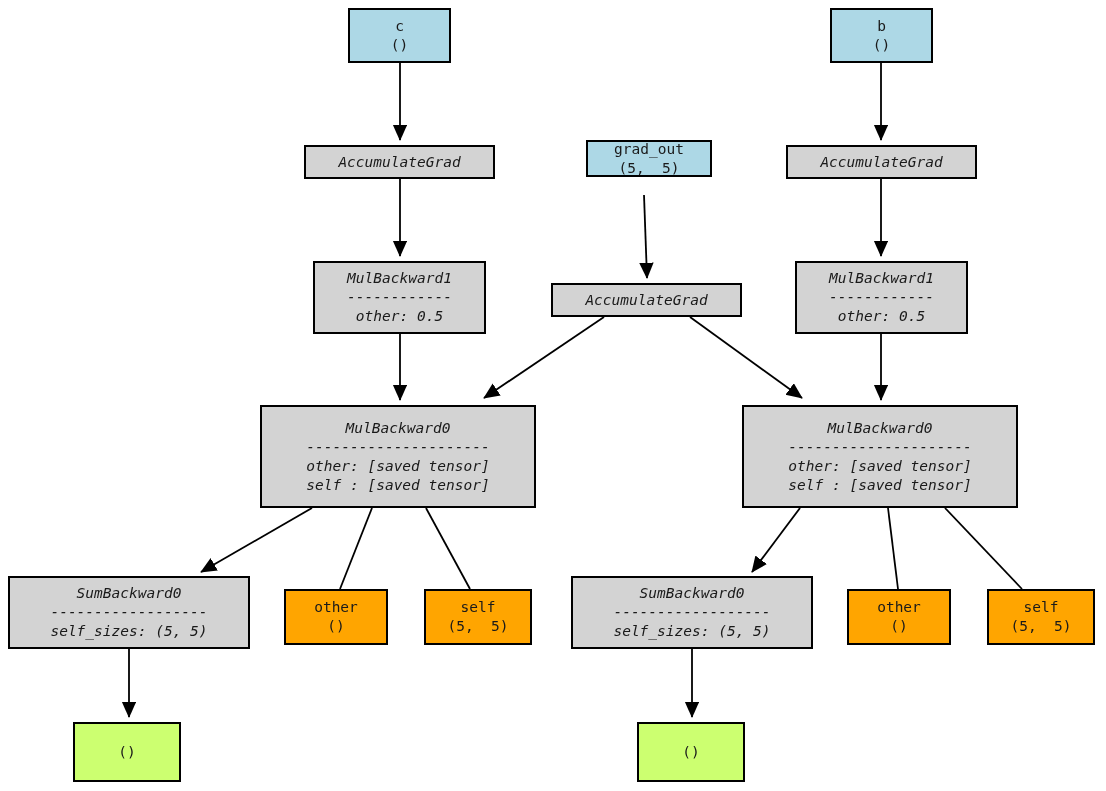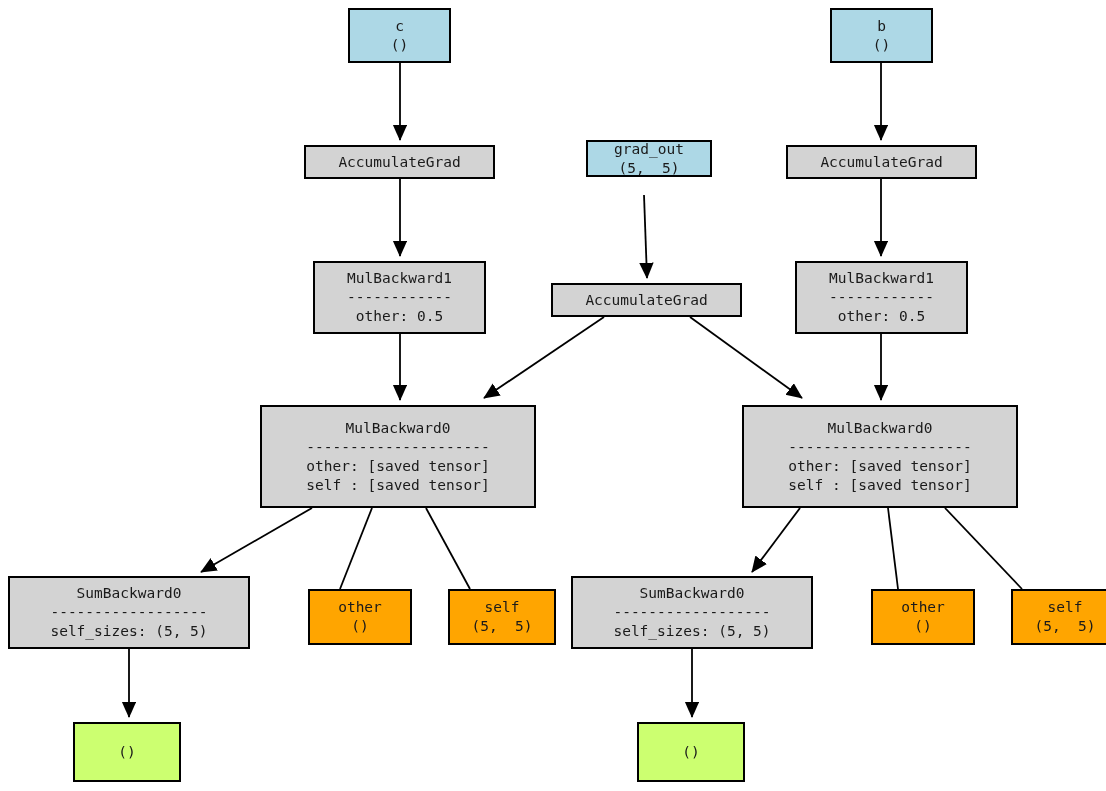--- a/index.html
+++ b/index.html
@@ -33,22 +33,22 @@
     justify-content: center;
     text-align: center;
     color: #1a1a1a;
     font-family: "DejaVu Sans Mono", "Liberation Mono", monospace;
     font-size: 14.5px;
     line-height: 19px;
     white-space: pre;
     z-index: 2;
   }
   .node.leaf   { background: #ADD8E6; }
-  .node.op     { background: #D3D3D3; }
-  .node.saved  { background: #FFA500; margin-left: 24px; }
+  .node.op     { background: #D3D3D3; font-style: italic; }
+  .node.saved  { background: #FFA500; }
   .node.out    { background: #CCFF70; }
 
   .node .line { display: block; }
   .node .sep  { display: block; letter-spacing: 0px; }
 </style>
 </head>
 <body>
 
 <div id="canvas">
   <svg id="edges" viewBox="0 0 1106 791" xmlns="http://www.w3.org/2000/svg">

